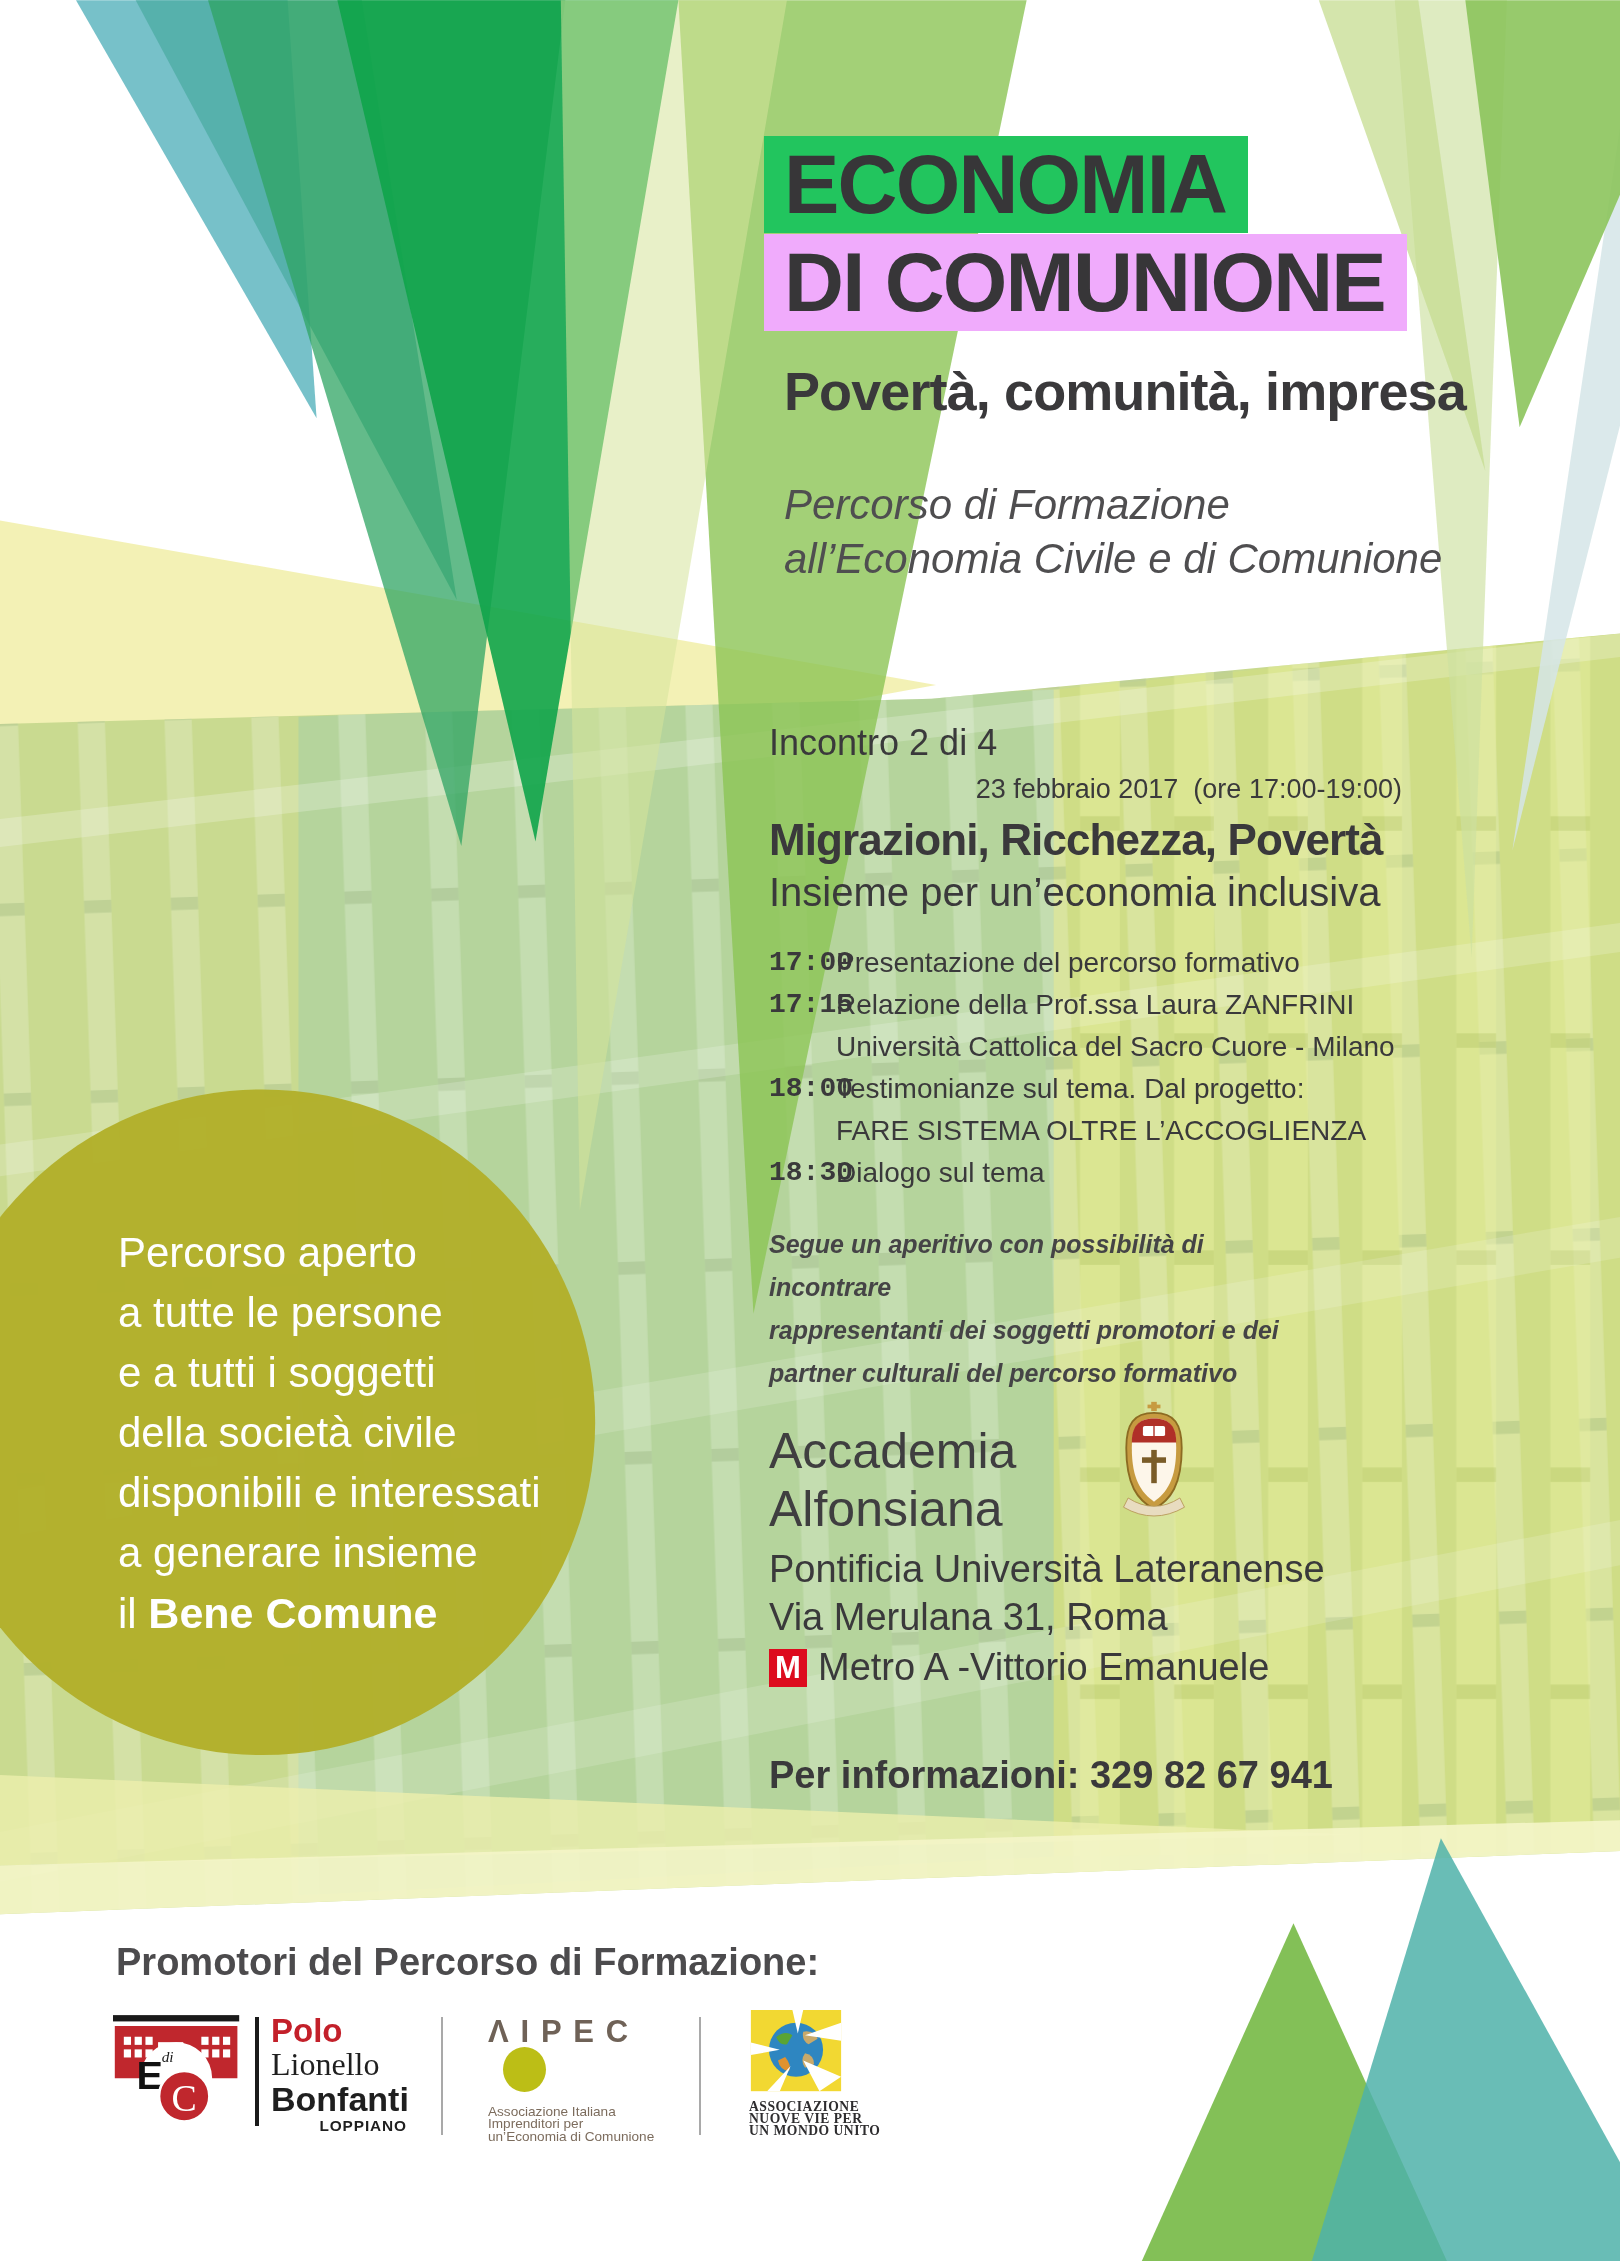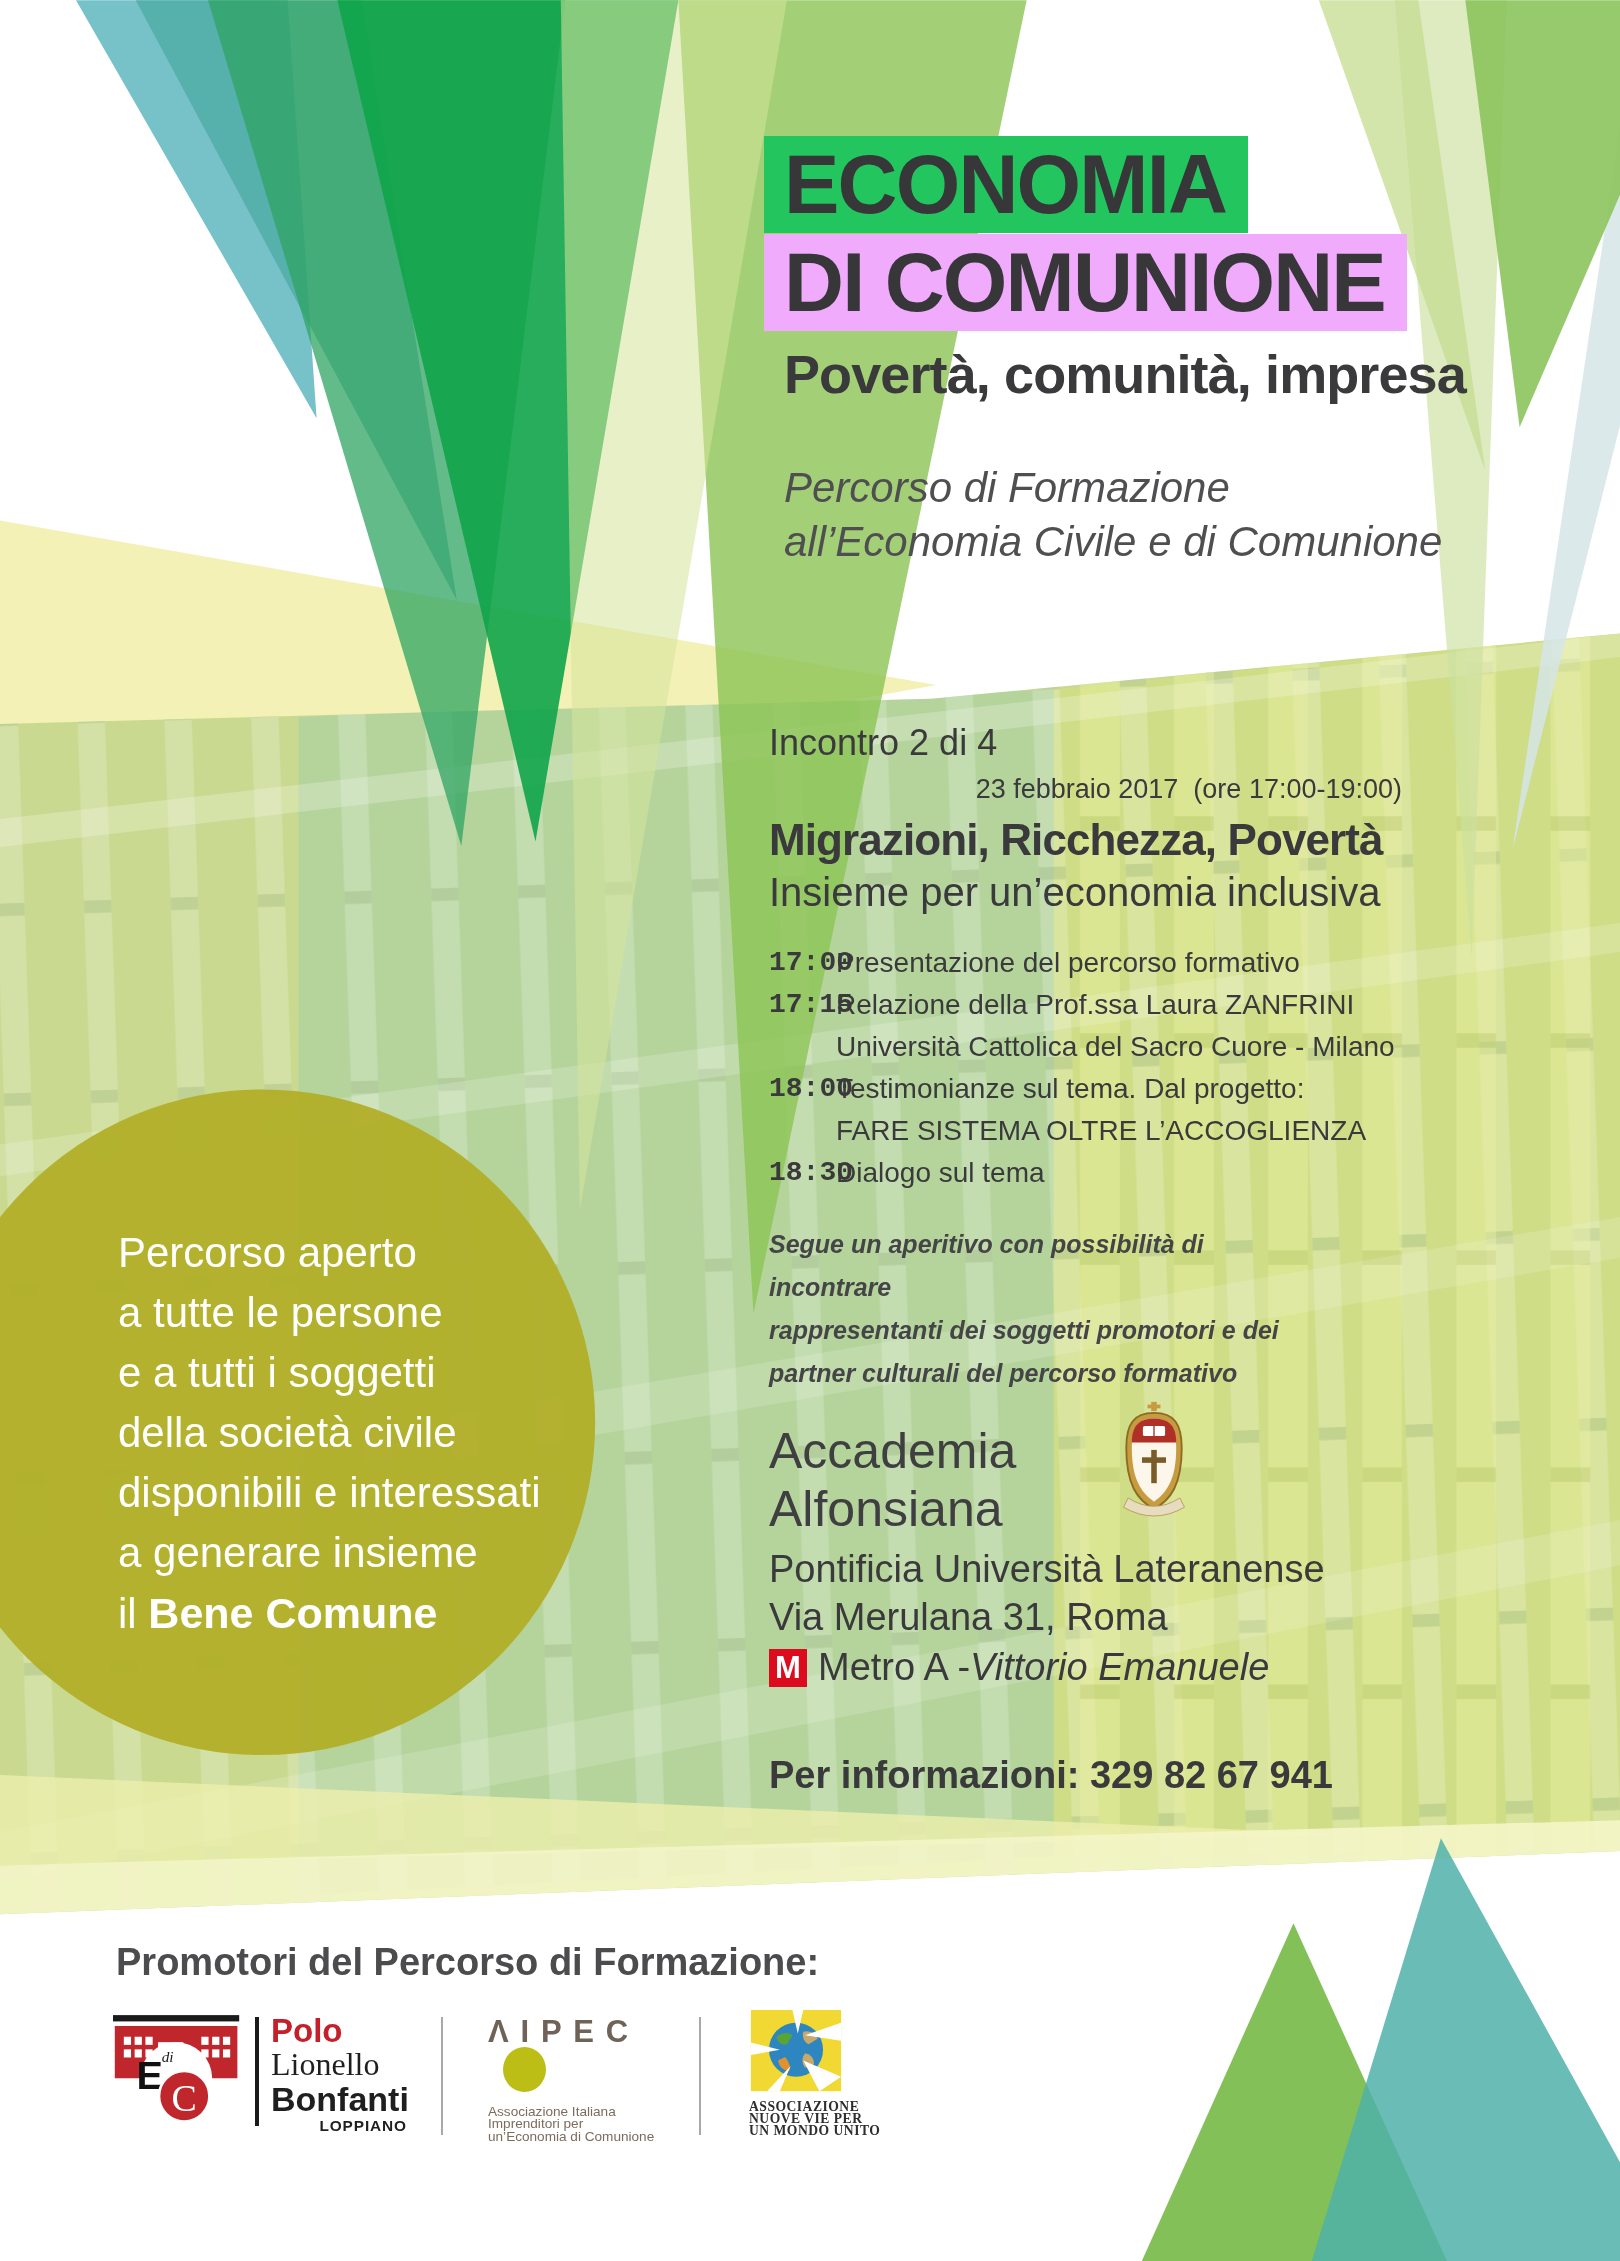--- a/index.html
+++ b/index.html
@@ -7,21 +7,21 @@
           font-family:"Liberation Sans", sans-serif;color:#3a393b;}
   .bg{position:absolute;left:0;top:0;width:1620px;height:2262px;}
   .abs{position:absolute;}
 
   
   .title-block{position:absolute;left:764px;top:136px;}
   .title-line{display:inline-block;padding:0 22px 0 20px;font-weight:bold;
               font-size:83px;letter-spacing:-1.8px;color:#373638;line-height:97px;white-space:nowrap;}
   .t1{background:#22c55e;}
   .t2{background:#f0abfc;margin-top:0.9px;}
-  .subtitle{margin-top:12px;padding-left:20px;font-size:54px;font-weight:bold;color:#3a393b;letter-spacing:-0.9px;}
+  .subtitle{margin-top:29px;padding-left:20px;font-size:54px;font-weight:bold;color:#3a393b;letter-spacing:-0.9px;}
   .tagline{margin-top:56px;padding-left:20px;font-size:42px;font-style:italic;color:#4f4e50;line-height:54px;}
 
   
   .event-col{position:absolute;left:769px;top:719px;width:633px;}
   .ev-incontro{font-size:36px;line-height:47px;}
   .ev-date{font-size:27px;line-height:47px;margin-bottom:1px;white-space:pre;text-align:right;}
   .ev-theme{font-size:44px;font-weight:bold;line-height:52px;letter-spacing:-0.9px;}
   .ev-subtheme{font-size:40px;line-height:52px;margin-bottom:23.5px;}
   .sched-row{display:flex;font-size:28px;line-height:42px;}
   .sched-time{width:67px;font-weight:bold;flex:none;font-family:Liberation Mono, monospace;}
@@ -29,21 +29,21 @@
   .sched-indent{padding-left:0;}
   .sched-indent:empty{display:none;}
   .aperitivo{margin-top:29px;width:552px;font-size:25px;line-height:43px;font-style:italic;font-weight:bold;color:#454446;}
   .venue{margin-top:27px;}
   .venue-name{font-size:50px;line-height:58px;color:#3f3e40;}
   .venue-inst{font-size:38px;line-height:49px;margin-top:7.2px;}
   .venue-addr{font-size:38px;line-height:47px;}
   .metro-line{display:flex;align-items:center;margin-top:5.4px;font-size:38px;}
   .metro-m{width:38px;height:38px;background:#dd0b1e;color:#fff;font-weight:bold;
            display:flex;align-items:center;justify-content:center;font-size:31px;margin-right:11px;flex:none;}
-  .metro-stop{font-style:italic;text-align:right;}
+  .metro-stop{text-align:right;}
   .contact{margin-top:65px;font-size:38px;font-weight:bold;}
   .contact .phone{font-weight:bold;}
 
   
   .open-msg{position:absolute;left:118px;top:1223px;color:#ffffff;font-size:42px;line-height:60px;white-space:nowrap;}
   .open-msg .bold{font-weight:bold;font-size:43px;}
 
   
   .promoters-heading{position:absolute;left:116px;top:1941px;font-size:38px;font-weight:bold;color:#4c4b4d;}
   .logo-row{position:absolute;left:0;top:2010px;width:1620px;height:163px;}

